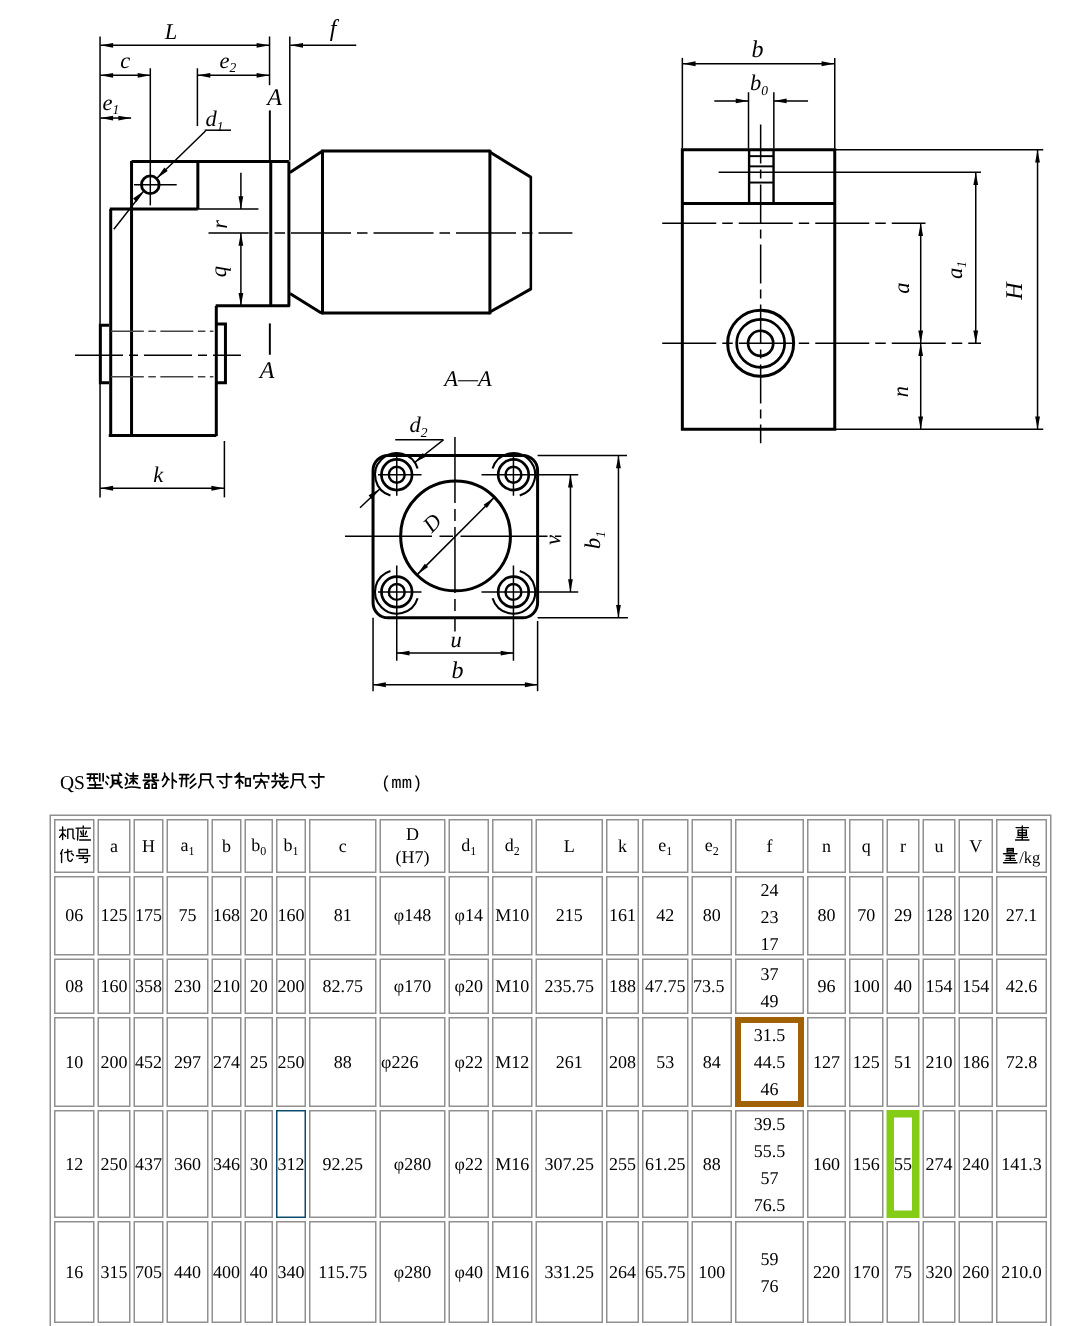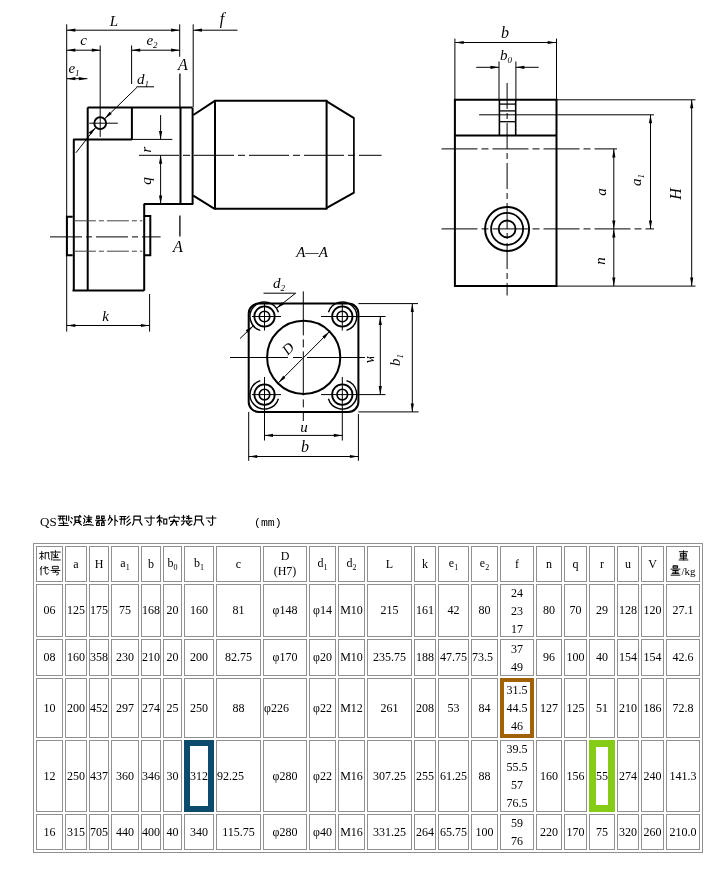--- a/index.html
+++ b/index.html
@@ -421,58 +421,58 @@
 <td style="border:1px solid #909090;text-align:center;vertical-align:middle;padding:0;box-sizing:border-box;overflow:hidden">186</td>
 <td style="border:1px solid #909090;text-align:center;vertical-align:middle;padding:0;box-sizing:border-box;overflow:hidden">72.8</td>
 </tr>
 <tr style="height:72px">
 <td style="border:1px solid #909090;text-align:center;vertical-align:middle;padding:0;box-sizing:border-box;overflow:hidden">12</td>
 <td style="border:1px solid #909090;text-align:center;vertical-align:middle;padding:0;box-sizing:border-box;overflow:hidden">250</td>
 <td style="border:1px solid #909090;text-align:center;vertical-align:middle;padding:0;box-sizing:border-box;overflow:hidden">437</td>
 <td style="border:1px solid #909090;text-align:center;vertical-align:middle;padding:0;box-sizing:border-box;overflow:hidden">360</td>
 <td style="border:1px solid #909090;text-align:center;vertical-align:middle;padding:0;box-sizing:border-box;overflow:hidden">346</td>
 <td style="border:1px solid #909090;text-align:center;vertical-align:middle;padding:0;box-sizing:border-box;overflow:hidden">30</td>
-<td style="border:6px solid #0c4a6e;text-align:left;vertical-align:middle;padding:0;box-sizing:border-box;overflow:hidden">312</td>
-<td style="border:1px solid #909090;text-align:left;vertical-align:middle;padding:0;box-sizing:border-box;overflow:hidden">92.25</td>
+<td style="border:1px solid #0c4a6e;text-align:left;vertical-align:middle;padding:0;box-sizing:border-box;overflow:hidden">312</td>
+<td style="border:1px solid #909090;text-align:center;vertical-align:middle;padding:0;box-sizing:border-box;overflow:hidden">92.25</td>
 <td style="border:1px solid #909090;text-align:center;vertical-align:middle;padding:0;box-sizing:border-box;overflow:hidden">φ280</td>
 <td style="border:1px solid #909090;text-align:center;vertical-align:middle;padding:0;box-sizing:border-box;overflow:hidden">φ22</td>
 <td style="border:1px solid #909090;text-align:center;vertical-align:middle;padding:0;box-sizing:border-box;overflow:hidden">M16</td>
 <td style="border:1px solid #909090;text-align:center;vertical-align:middle;padding:0;box-sizing:border-box;overflow:hidden">307.25</td>
 <td style="border:1px solid #909090;text-align:center;vertical-align:middle;padding:0;box-sizing:border-box;overflow:hidden">255</td>
 <td style="border:1px solid #909090;text-align:center;vertical-align:middle;padding:0;box-sizing:border-box;overflow:hidden">61.25</td>
 <td style="border:1px solid #909090;text-align:center;vertical-align:middle;padding:0;box-sizing:border-box;overflow:hidden">88</td>
 <td style="border:1px solid #909090;text-align:center;vertical-align:middle;padding:0;box-sizing:border-box;overflow:hidden;vertical-align:top">
             <div style="height:70px;display:flex;flex-direction:column;justify-content:center;line-height:18px;overflow:visible">
               <div>39.5<br>55.5<br>57<br>76.5</div>
             </div>
           </td>
 <td style="border:1px solid #909090;text-align:center;vertical-align:middle;padding:0;box-sizing:border-box;overflow:hidden">160</td>
 <td style="border:1px solid #909090;text-align:center;vertical-align:middle;padding:0;box-sizing:border-box;overflow:hidden">156</td>
-<td style="border:7px solid #84cc16;text-align:right;vertical-align:middle;padding:0;box-sizing:border-box;overflow:hidden">55</td>
+<td style="border:5px solid #84cc16;text-align:right;vertical-align:middle;padding:0;box-sizing:border-box;overflow:hidden">55</td>
 <td style="border:1px solid #909090;text-align:center;vertical-align:middle;padding:0;box-sizing:border-box;overflow:hidden">274</td>
 <td style="border:1px solid #909090;text-align:center;vertical-align:middle;padding:0;box-sizing:border-box;overflow:hidden">240</td>
 <td style="border:1px solid #909090;text-align:center;vertical-align:middle;padding:0;box-sizing:border-box;overflow:hidden">141.3</td>
 </tr>
 <tr style="height:36px">
 <td style="border:1px solid #909090;text-align:center;vertical-align:middle;padding:0;box-sizing:border-box;overflow:hidden">16</td>
 <td style="border:1px solid #909090;text-align:center;vertical-align:middle;padding:0;box-sizing:border-box;overflow:hidden">315</td>
 <td style="border:1px solid #909090;text-align:center;vertical-align:middle;padding:0;box-sizing:border-box;overflow:hidden">705</td>
 <td style="border:1px solid #909090;text-align:center;vertical-align:middle;padding:4px;box-sizing:border-box;overflow:hidden">440</td>
 <td style="border:1px solid #909090;text-align:center;vertical-align:middle;padding:0;box-sizing:border-box;overflow:hidden">400</td>
 <td style="border:1px solid #909090;text-align:center;vertical-align:middle;padding:0;box-sizing:border-box;overflow:hidden">40</td>
 <td style="border:1px solid #909090;text-align:center;vertical-align:middle;padding:0;box-sizing:border-box;overflow:hidden">340</td>
 <td style="border:1px solid #909090;text-align:center;vertical-align:middle;padding:0;box-sizing:border-box;overflow:hidden">115.75</td>
 <td style="border:1px solid #909090;text-align:center;vertical-align:middle;padding:0;box-sizing:border-box;overflow:hidden">φ280</td>
 <td style="border:1px solid #909090;text-align:center;vertical-align:middle;padding:0;box-sizing:border-box;overflow:hidden">φ40</td>
 <td style="border:1px solid #909090;text-align:center;vertical-align:middle;padding:0;box-sizing:border-box;overflow:hidden">M16</td>
 <td style="border:1px solid #909090;text-align:center;vertical-align:middle;padding:0;box-sizing:border-box;overflow:hidden">331.25</td>
 <td style="border:1px solid #909090;text-align:center;vertical-align:middle;padding:0;box-sizing:border-box;overflow:hidden">264</td>
 <td style="border:1px solid #909090;text-align:center;vertical-align:middle;padding:0;box-sizing:border-box;overflow:hidden">65.75</td>
 <td style="border:1px solid #909090;text-align:center;vertical-align:middle;padding:0;box-sizing:border-box;overflow:hidden">100</td>
-<td style="border:1px solid #909090;text-align:center;vertical-align:middle;padding:0;box-sizing:border-box;overflow:hidden;vertical-align:top">
+<td style="border:1px solid #909090;text-align:center;vertical-align:middle;padding:16px;box-sizing:border-box;overflow:hidden;vertical-align:top">
             <div style="height:34px;display:flex;flex-direction:column;justify-content:center;line-height:18px;overflow:visible">
               <div>59<br>76</div>
             </div>
           </td>
 <td style="border:1px solid #909090;text-align:center;vertical-align:middle;padding:0;box-sizing:border-box;overflow:hidden">220</td>
 <td style="border:1px solid #909090;text-align:center;vertical-align:middle;padding:0;box-sizing:border-box;overflow:hidden">170</td>
 <td style="border:1px solid #909090;text-align:center;vertical-align:middle;padding:0;box-sizing:border-box;overflow:hidden">75</td>
 <td style="border:1px solid #909090;text-align:center;vertical-align:middle;padding:0;box-sizing:border-box;overflow:hidden">320</td>
 <td style="border:1px solid #909090;text-align:center;vertical-align:middle;padding:0;box-sizing:border-box;overflow:hidden">260</td>
 <td style="border:1px solid #909090;text-align:center;vertical-align:middle;padding:0;box-sizing:border-box;overflow:hidden">210.0</td>

